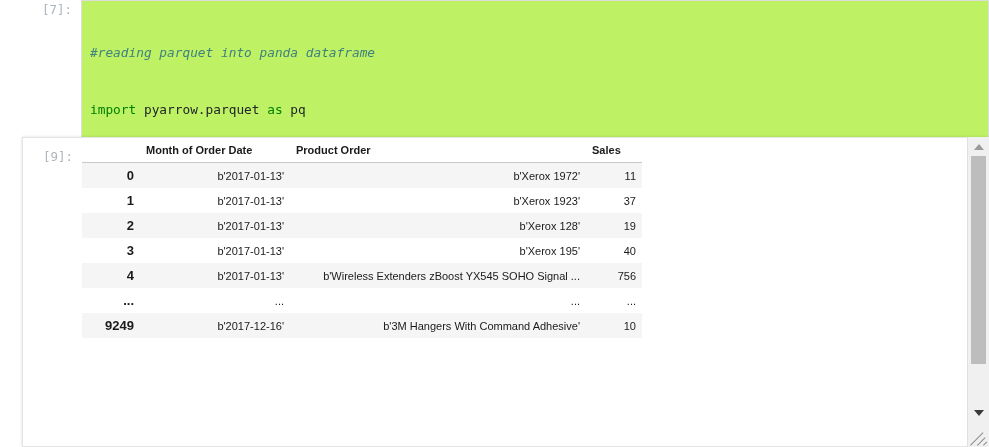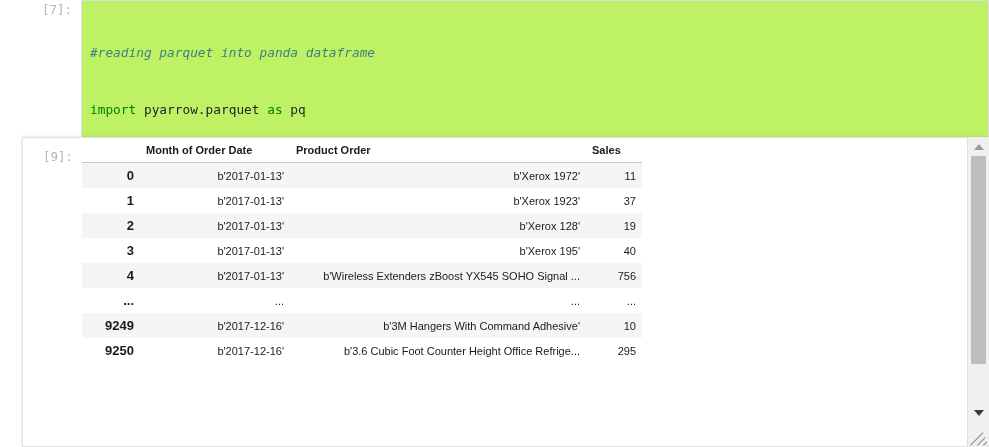--- a/index.html
+++ b/index.html
@@ -318,26 +318,20 @@
                 <td>...</td>
                 <td>...</td>
                 <td>...</td>
               </tr>
               <tr>
                 <th>9249</th>
                 <td>b'2017-12-16'</td>
                 <td>b'3M Hangers With Command Adhesive'</td>
                 <td>10</td>
               </tr>
-              <tr>
-                <th>9250</th>
-                <td>b'2017-12-16'</td>
-                <td>b'3.6 Cubic Foot Counter Height Office Refrige...</td>
-                <td>295</td>
-              </tr>
             </tbody>
         </table>
       </div>
     </div>
   </div>
 
   <div id="vscroll">
     <div class="sb-arrow up">
         <i></i>
       </div>

